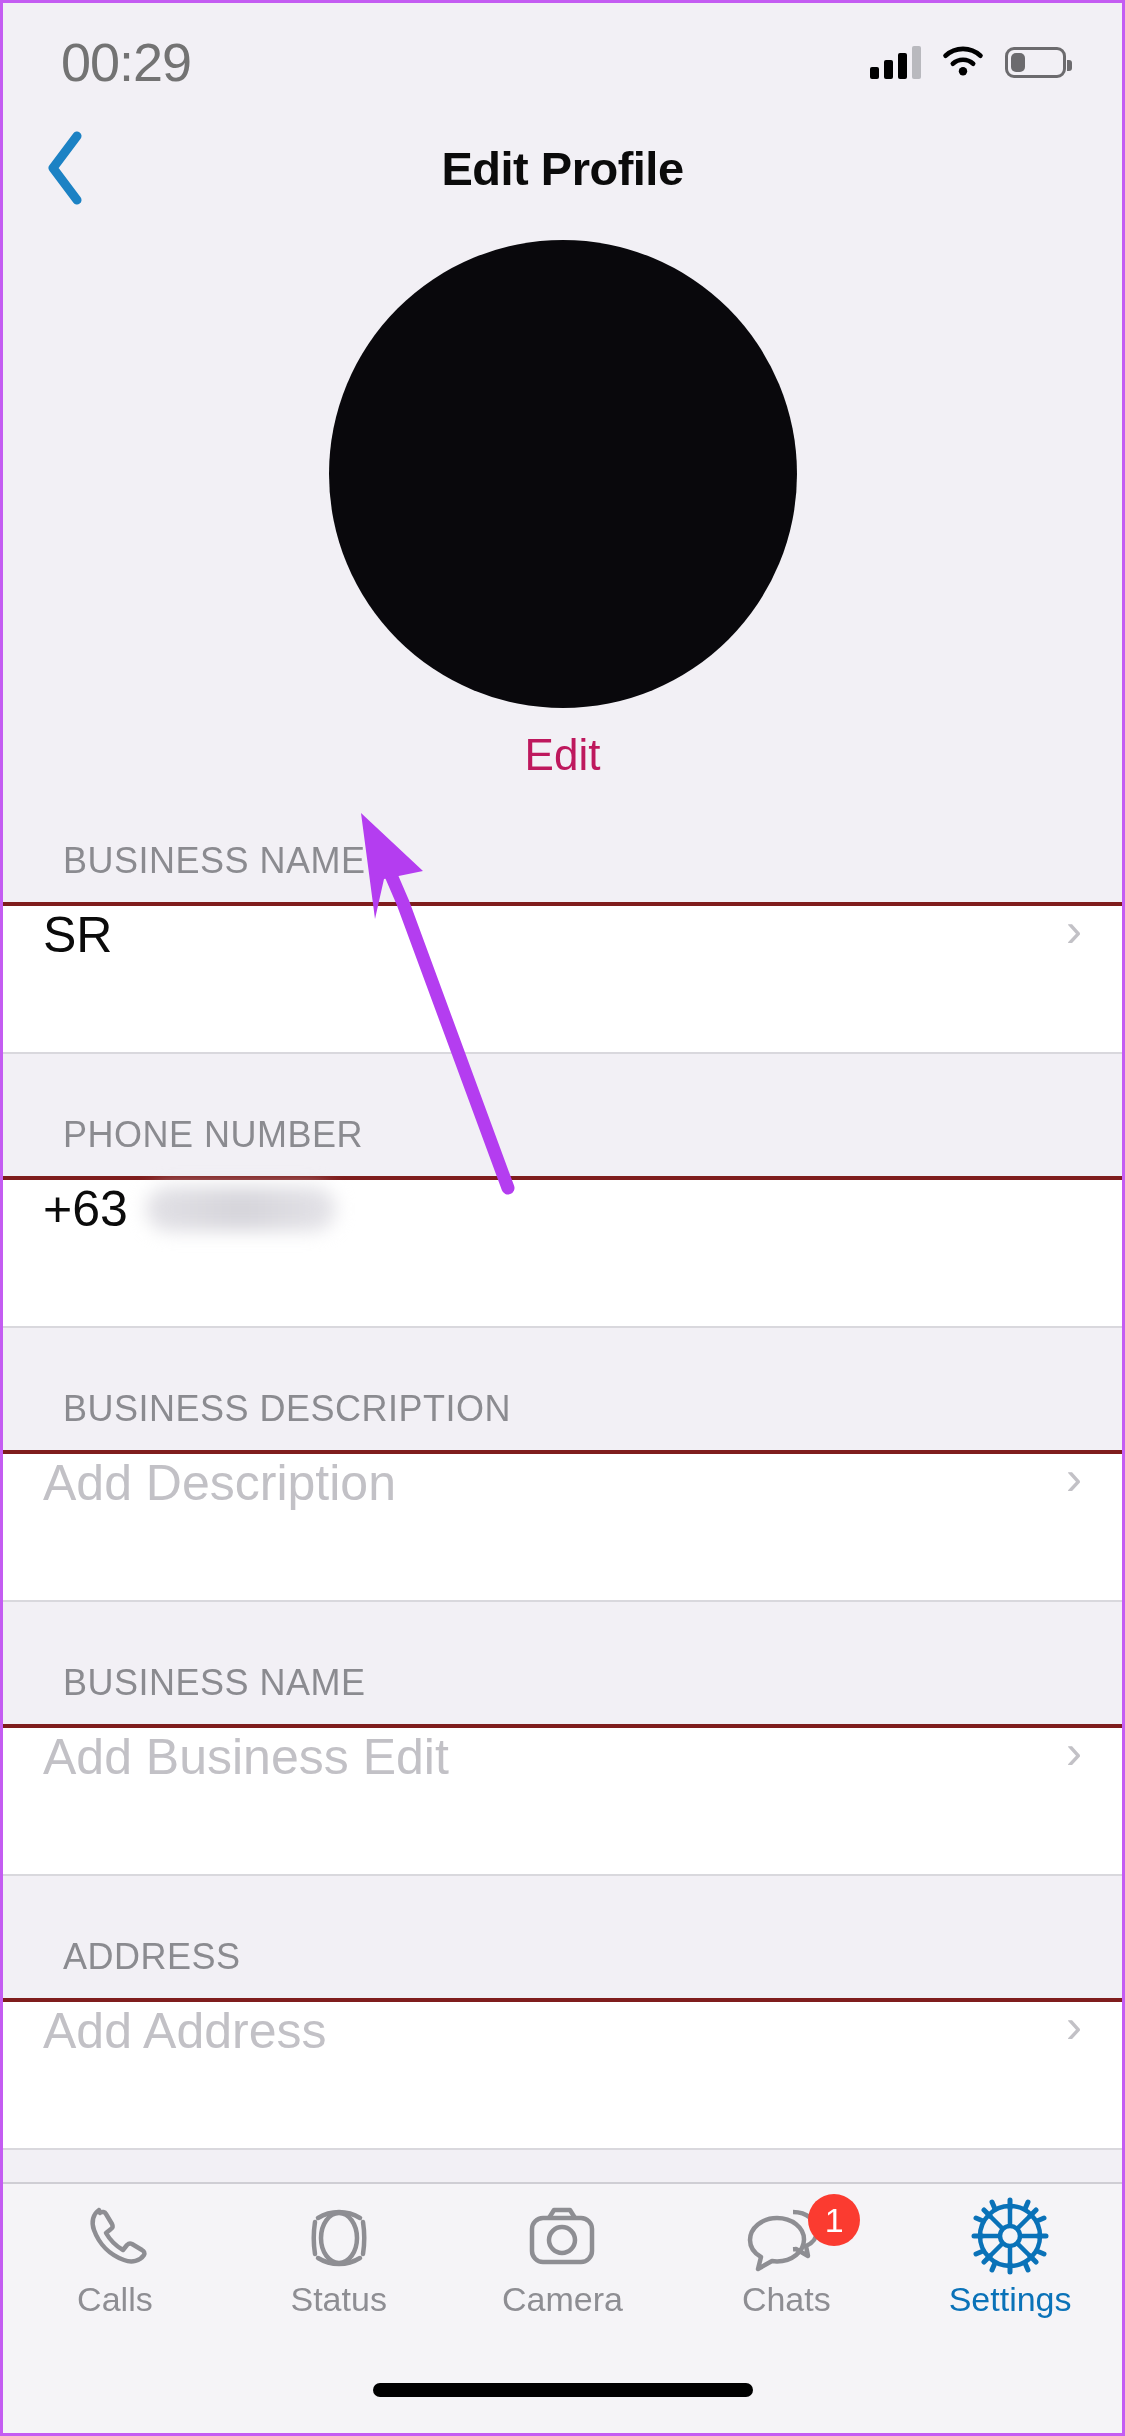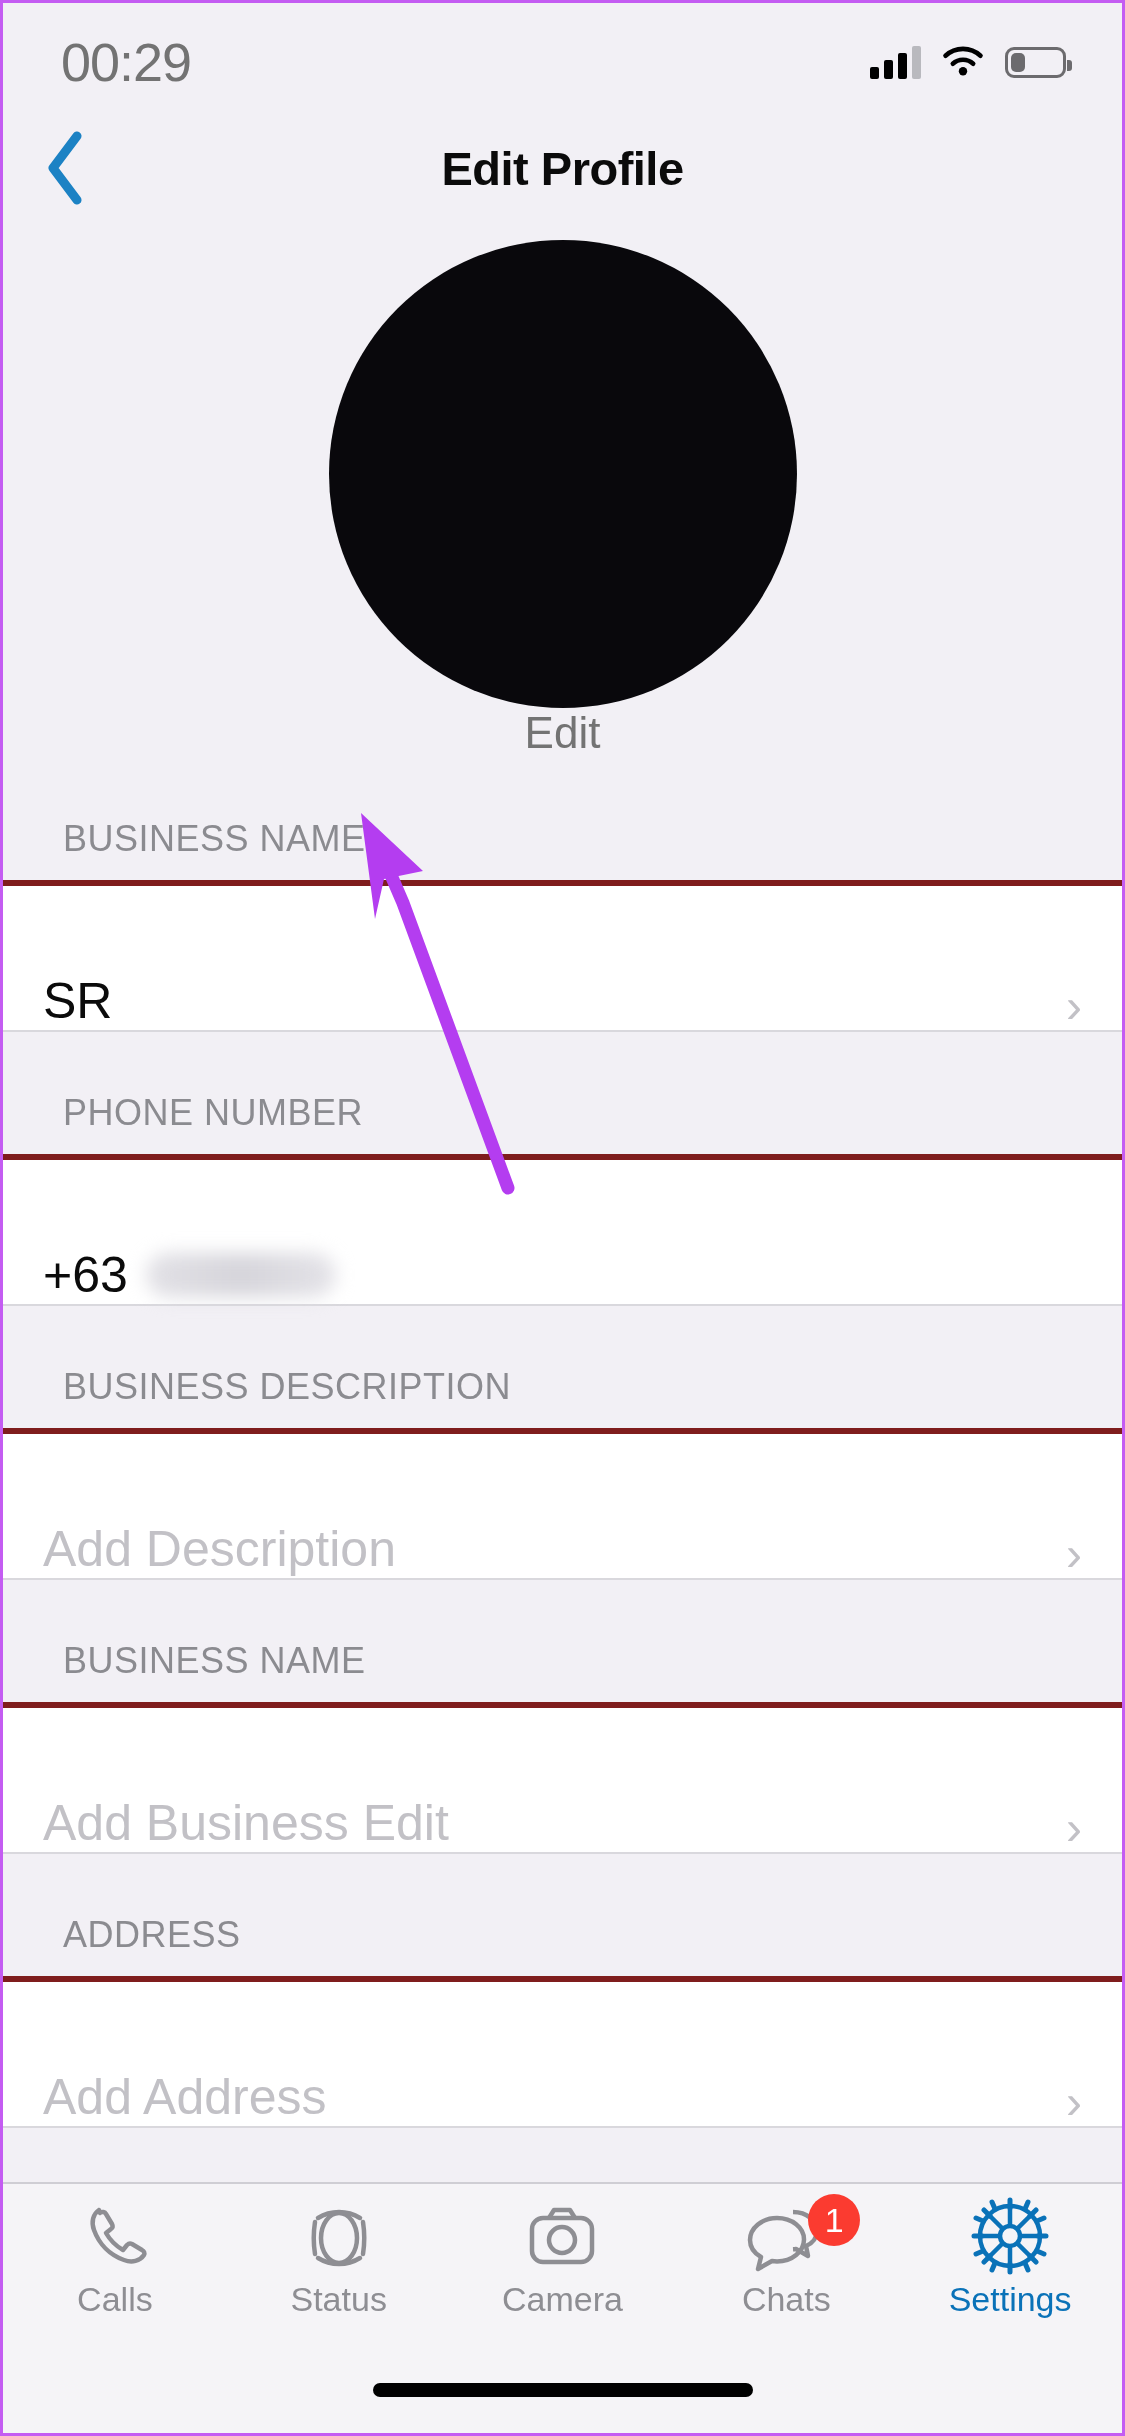--- a/index.html
+++ b/index.html
@@ -46,34 +46,34 @@
   .back-btn { position:absolute; left:22px; top:50%; transform:translateY(-50%);
     width:80px; height:80px; display:flex; align-items:center; justify-content:center; }
   .nav-title { font-size:47px; font-weight:700; color:#0b0b0b; letter-spacing:-0.5px; }
 
   
   .content { flex:1 1 auto; overflow:hidden; position:relative; }
 
   .avatar-block { padding-top:25px; display:flex; flex-direction:column;
                   align-items:center; }
   .avatar { width:468px; height:468px; border-radius:50%; background:#09080c; }
-  .edit-link { font-size:44px; color:#737373; }
+  .edit-link { margin-top:22px; font-size:44px; color:#be185d; }
 
   .section-header {
     background:#f2f0f5;
     padding:60px 40px 20px 60px;
     font-size:36px; letter-spacing:0.5px; color:#8b8b90;
     font-weight:400;
   }
   .row {
     background:#ffffff;
     min-height:152px;
-    display:flex; align-items:flex-end; justify-content:space-between;
+    display:flex; align-items:flex-start; justify-content:space-between;
     padding:0 40px;
-    border-top:6px solid #7f1d1d;
+    border-top:4px solid #7f1d1d;
     border-bottom:2px solid #d9d8dd;
   }
   .row-value { font-size:50px; color:#0b0b0b; display:flex; align-items:center; }
   .row-value.placeholder { color:#c2c1c6; }
   .chev { color:#c2c1c6; font-size:48px; line-height:1; font-weight:400; }
   .blurred {
     display:inline-block; margin-left:18px;
     width:190px; height:44px; border-radius:24px;
     background:linear-gradient(90deg,#e2e1e6,#d6d5db,#e4e3e8);
     filter:blur(9px);

